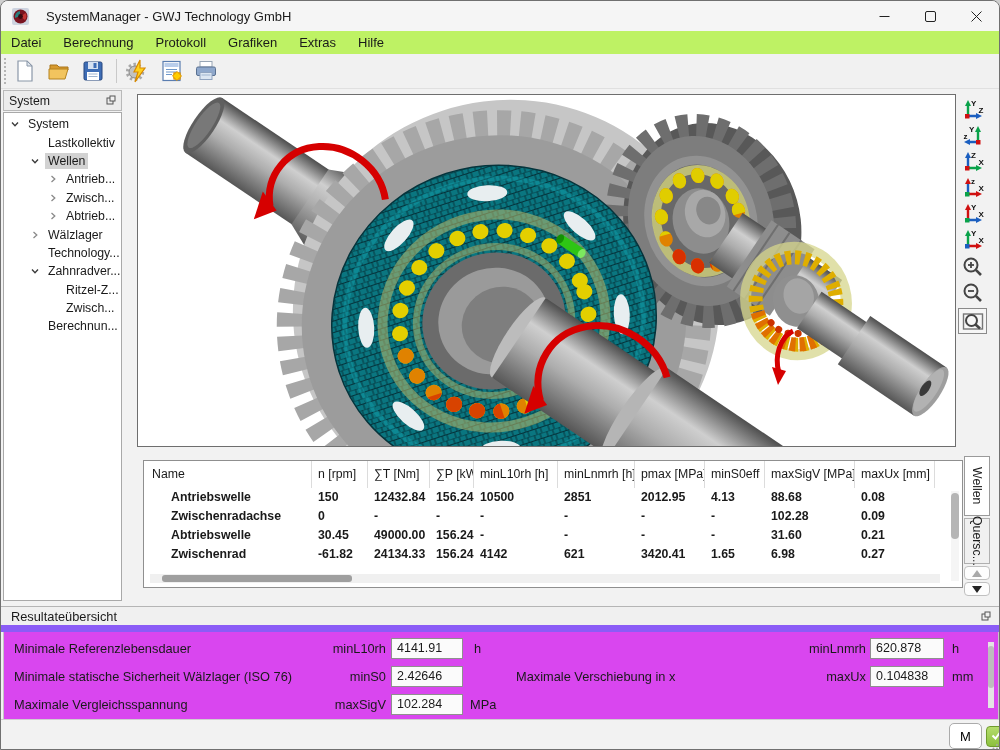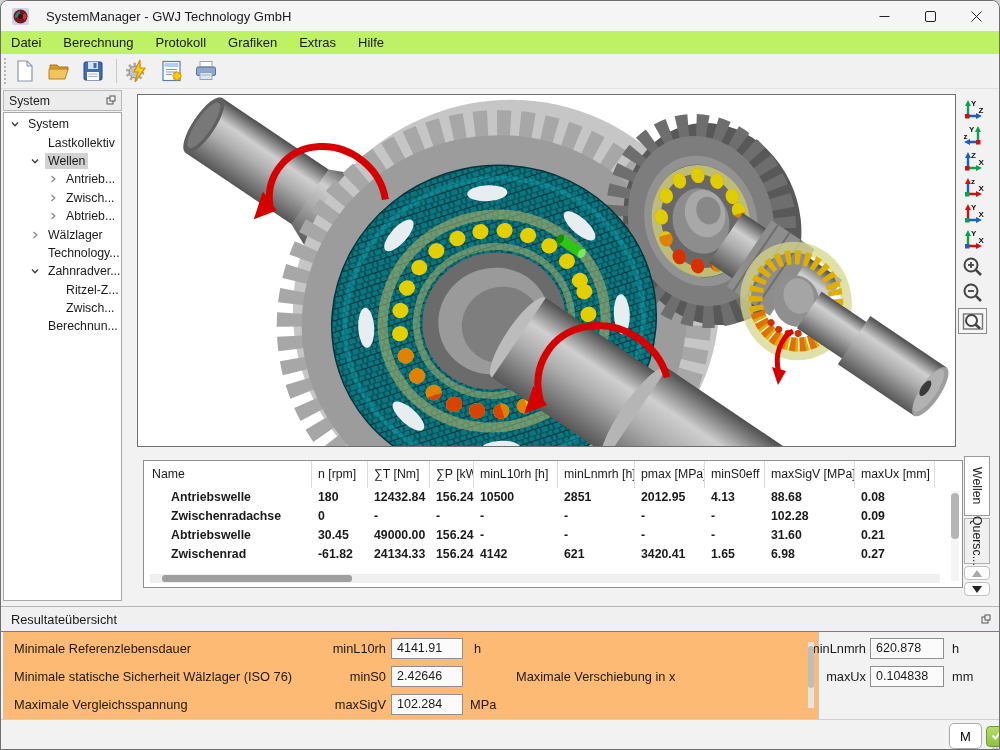--- a/index.html
+++ b/index.html
@@ -54,24 +54,24 @@
   .vscroll{position:absolute;right:3px;top:30px;width:8px;height:90px;background:#f5f5f5;}
   .vthumb{position:absolute;left:0;top:2px;width:8px;height:46px;background:#b5b5b5;border-radius:4px;}
   
   .sidetab{position:absolute;left:963px;width:26px;writing-mode:vertical-rl;font-size:12.3px;
            display:flex;align-items:center;justify-content:center;border:1px solid #b0b0b0;}
   .sidetab.active{background:#ffffff;border-color:#9a9a9a;}
   .sidetab.inactive{background:#f0f0f0;}
   .scrollarrow{position:absolute;left:963px;width:26px;height:14px;background:#fdfdfd;border:1px solid #c0c0c0;border-radius:4px;
                display:flex;align-items:center;justify-content:center;padding:0;}
   
-  .reshead{position:absolute;left:0;top:605px;width:1000px;height:26px;background:#f0f0f0;border-top:1px solid #b5b5b5;border-bottom:1px solid #8b5cf6;
+  .reshead{position:absolute;left:0;top:605px;width:1000px;height:26px;background:#f0f0f0;border-top:1px solid #b5b5b5;border-bottom:7px solid #8b5cf6;
            display:flex;align-items:center;font-size:12.8px;padding:0 10px;}
   .reshead .dtitle{flex:1;}
-  .respanel{position:absolute;left:2px;top:631px;width:816px;height:87px;background:#fdba74;border-left:1px solid #c5c5c5;border-right:1px solid #c5c5c5;}
+  .respanel{position:absolute;left:2px;top:631px;width:996px;height:87px;background:#d946ef;border-left:1px solid #c5c5c5;border-right:1px solid #c5c5c5;}
   .rlabel{position:absolute;font-size:12.8px;white-space:nowrap;}
   .rsym{position:absolute;font-size:12.8px;text-align:right;white-space:nowrap;}
   .rbox{position:absolute;width:72px;height:21px;background:#fbfbfb;border:1px solid #8f8f8f;font-size:12.5px;line-height:19px;padding-left:5px;}
   .runit{position:absolute;font-size:12.8px;}
   .resscroll{position:absolute;right:4px;top:10px;width:6px;height:66px;background:#e4e4e4;}
   .resthumb{position:absolute;top:4px;left:0;width:6px;height:42px;background:#bdbdbd;border-radius:3px;}
   
   .statusbar{position:absolute;left:0;top:718px;width:1000px;height:32px;background:#f2f2f2;border-top:1px solid #cfcfcf;}
   .mbtn{position:absolute;left:948px;top:3px;width:33px;height:26px;background:#ffffff;border:1px solid #ababab;border-radius:5px;font-size:13px;font-family:"Liberation Sans",sans-serif;}
   .okbtn{position:absolute;left:985px;top:6px;width:21px;height:21px;background:linear-gradient(#b5dd6d,#8cc03e);border:1px solid #6f9b2d;border-radius:4px;padding:0;}
@@ -489,21 +489,21 @@
       <span>∑P [kW]</span>
       <span>minL10rh [h]</span>
       <span>minLnmrh [h]</span>
       <span>pmax [MPa]</span>
       <span>minS0eff</span>
       <span>maxSigV [MPa]</span>
       <span>maxUx [mm]</span>
     </div>
     <div class="trow">
       <span>Antriebswelle</span>
-        <span>180</span>
+        <span>150</span>
       <span>12432.84</span>
         <span>156.24</span>
       <span>10500</span>
         <span>2851</span>
       <span>2012.95</span>
         <span>4.13</span>
       <span>88.68</span>
         <span>0.08</span>
     </div>
     <div class="trow">

